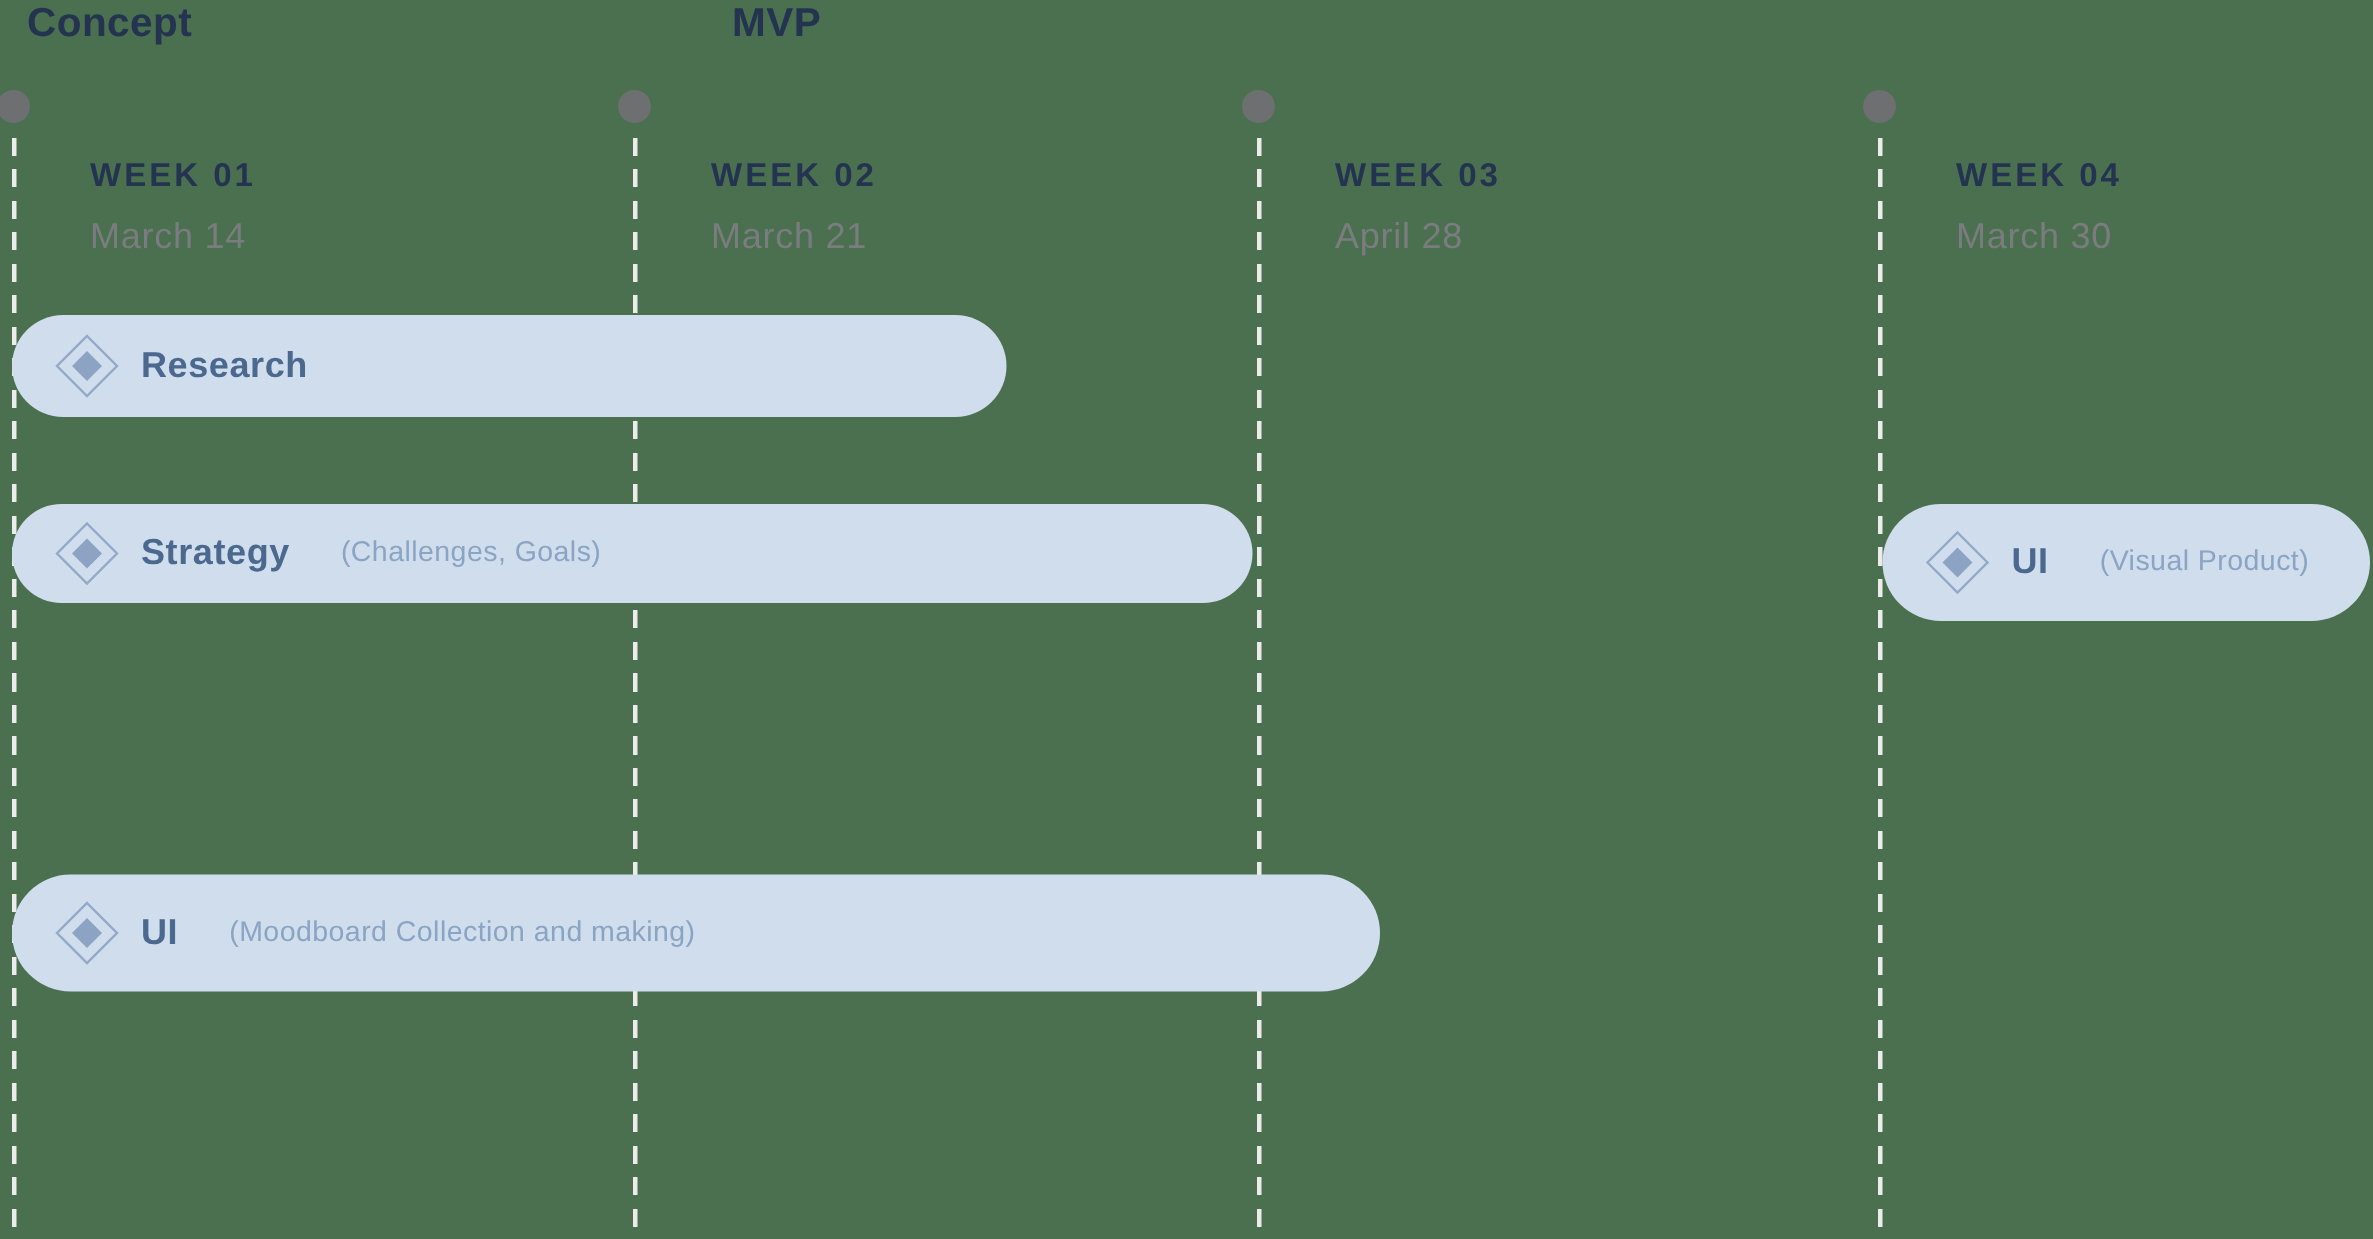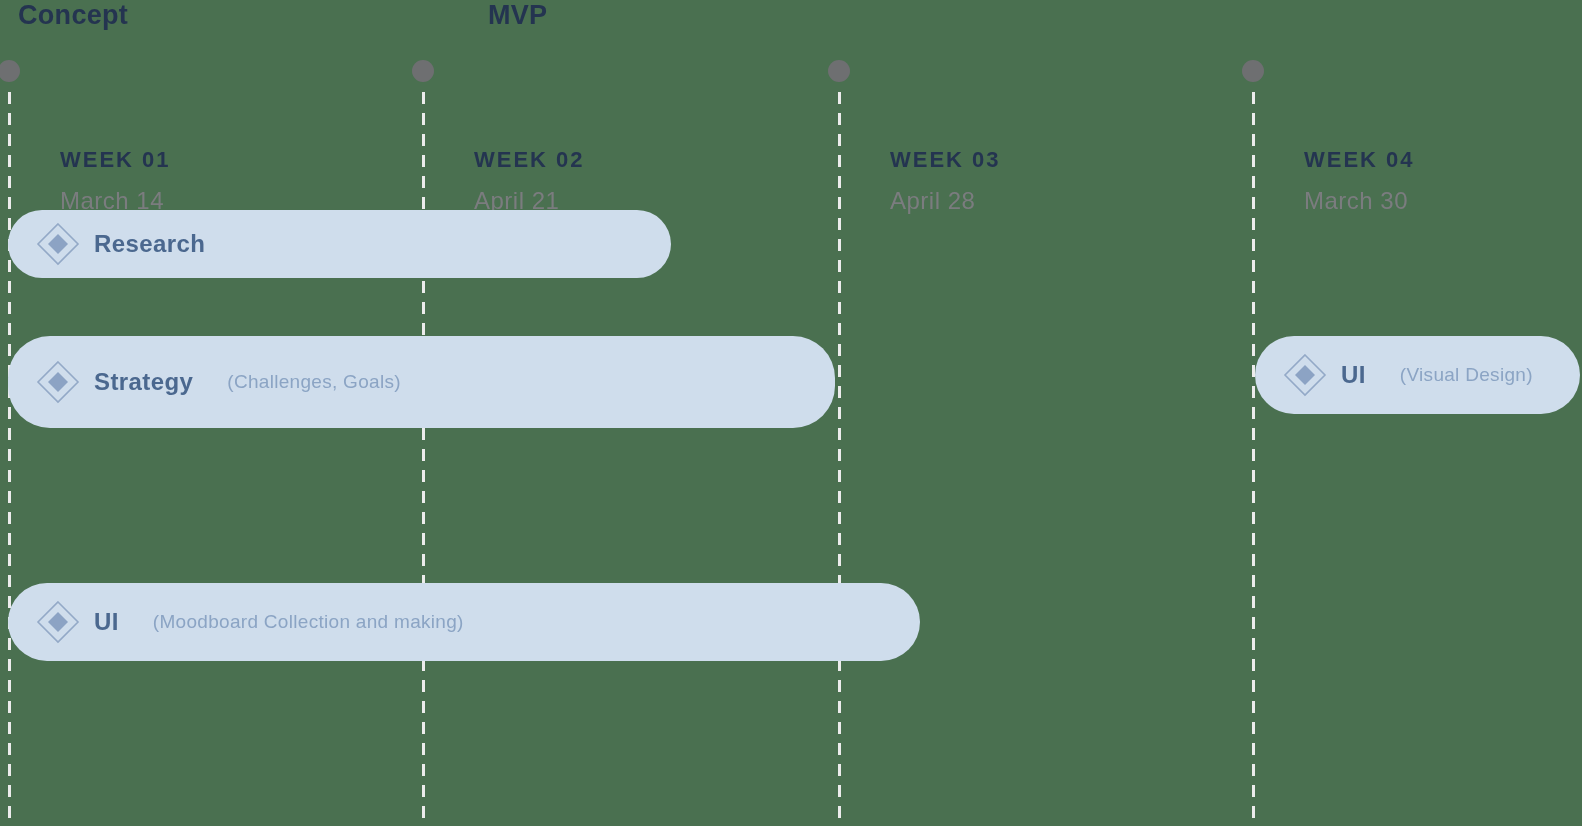--- a/index.html
+++ b/index.html
@@ -48,21 +48,20 @@
     top: 32px;
     bottom: 0;
     width: 3px;
     background-image: repeating-linear-gradient(to bottom, #ececec 0 12px, transparent 12px 21px);
   }
   .week-block {
     position: absolute;
     left: 51px;
     top: 44px;
     white-space: nowrap;
-    margin-top: 43px;
   }
   .week-title {
     font-size: 22px;
     font-weight: 700;
     color: #243450;
     letter-spacing: 2px;
   }
   .week-date {
     margin-top: 14px;
     font-size: 24px;
@@ -110,21 +109,21 @@
     <div class="week-block">
       <div class="week-title">WEEK 01</div>
       <div class="week-date">March 14</div>
     </div>
   </div>
   <div class="column" style="left: 423px;">
     <div class="dot"></div>
     <div class="vline"></div>
     <div class="week-block">
       <div class="week-title">WEEK 02</div>
-      <div class="week-date">April 21</div>
+      <div class="week-date">March 21</div>
     </div>
   </div>
   <div class="column" style="left: 839px;">
     <div class="dot"></div>
     <div class="vline"></div>
     <div class="week-block">
       <div class="week-title">WEEK 03</div>
       <div class="week-date">April 28</div>
     </div>
   </div>
@@ -138,36 +137,36 @@
   </div>
 
   <div class="task" style="left: 8px; top: 210px; width: 663px; height: 68px;">
     <svg class="diamond" viewBox="0 0 44 44">
       <polygon points="22,2 42,22 22,42 2,22" fill="none" stroke="#93a9c7" stroke-width="1.6"></polygon>
       <polygon points="22,12 32,22 22,32 12,22" fill="#8ca3c4"></polygon>
     </svg>
     <span class="task-title">Research</span>
   </div>
 
-  <div class="task" style="left: 8px; top: 336px; width: 827px; height: 92px;">
+  <div class="task" style="left: 8px; top: 336px; width: 827px; height: 66px;">
     <svg class="diamond" viewBox="0 0 44 44">
       <polygon points="22,2 42,22 22,42 2,22" fill="none" stroke="#93a9c7" stroke-width="1.6"></polygon>
       <polygon points="22,12 32,22 22,32 12,22" fill="#8ca3c4"></polygon>
     </svg>
     <span class="task-title">Strategy</span>
     <span class="task-subtitle">(Challenges, Goals)</span>
   </div>
 
   <div class="task" style="left: 1255px; top: 336px; width: 325px; height: 78px;">
     <svg class="diamond" viewBox="0 0 44 44">
       <polygon points="22,2 42,22 22,42 2,22" fill="none" stroke="#93a9c7" stroke-width="1.6"></polygon>
       <polygon points="22,12 32,22 22,32 12,22" fill="#8ca3c4"></polygon>
     </svg>
     <span class="task-title">UI</span>
-    <span class="task-subtitle">(Visual Design)</span>
+    <span class="task-subtitle">(Visual Product)</span>
   </div>
 
 
   <div class="task" style="left: 8px; top: 583px; width: 912px; height: 78px;">
     <svg class="diamond" viewBox="0 0 44 44">
       <polygon points="22,2 42,22 22,42 2,22" fill="none" stroke="#93a9c7" stroke-width="1.6"></polygon>
       <polygon points="22,12 32,22 22,32 12,22" fill="#8ca3c4"></polygon>
     </svg>
     <span class="task-title">UI</span>
     <span class="task-subtitle">(Moodboard Collection and making)</span>

